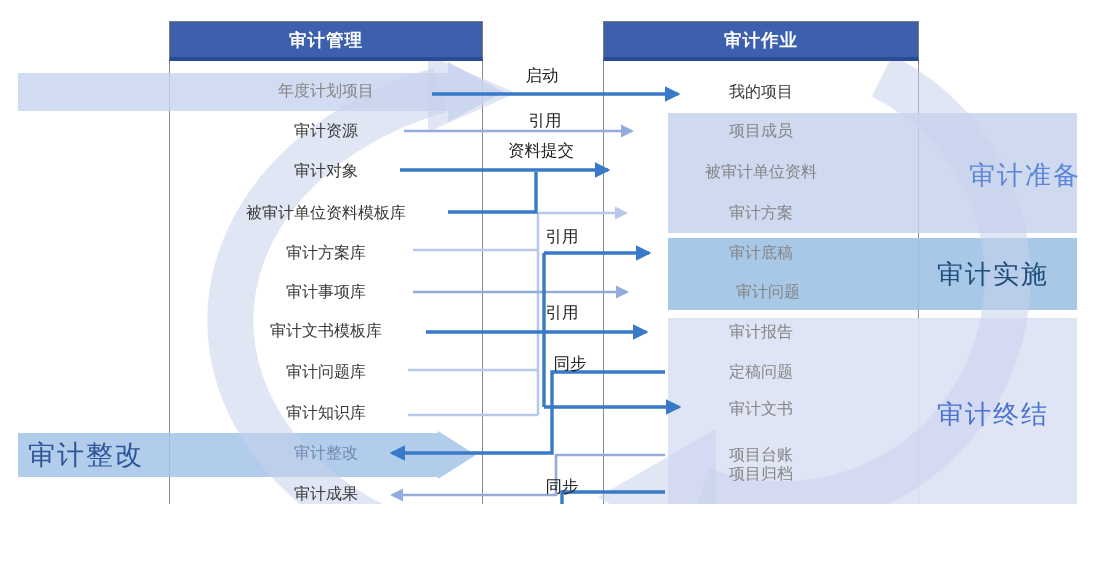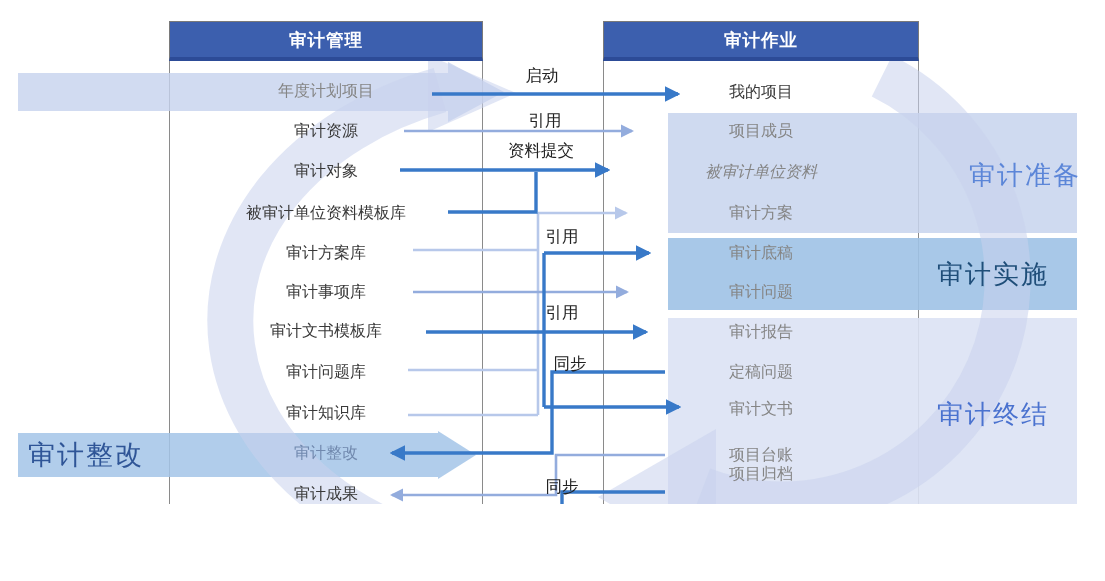--- a/index.html
+++ b/index.html
@@ -123,24 +123,24 @@
       <div class="row" style="top: 320px;">审计文书模板库</div>
       <div class="row" style="top: 361px;">审计问题库</div>
       <div class="row" style="top: 402px;">审计知识库</div>
       <div class="row slate" style="top: 442px;">审计整改</div>
       <div class="row" style="top: 483px;">审计成果</div>
       <div class="row" style="top: 525px;">审计档案</div>
     </div>
   <div class="rows" id="right-rows">
       <div class="row" style="top: 82px; font-family: Liberation Mono, monospace;">我的项目</div>
       <div class="row muted" style="top: 120px;">项目成员</div>
-      <div class="row muted" style="top: 161px; font-style: italic;">被审计单位资料</div>
+      <div class="row muted" style="top: 161px;">被审计单位资料</div>
       <div class="row muted" style="top: 202px;">审计方案</div>
       <div class="row muted" style="top: 242px;">审计底稿</div>
-      <div class="row muted" style="top: 281px;">审计问题</div>
+      <div class="row muted" style="top: 281px; padding-left: 7px;">审计问题</div>
       <div class="row muted" style="top: 321px;">审计报告</div>
       <div class="row muted" style="top: 361px;">定稿问题</div>
       <div class="row muted" style="top: 398px;">审计文书</div>
       <div class="row muted" style="top: 444px;">项目台账</div>
       <div class="row muted" style="top: 463px;">项目归档</div>
     </div>
 
   <div id="edge-labels">
       <span class="edge" style="left: 542px; top: 76px;">启动</span>
       <span class="edge" style="left: 545px; top: 121px;">引用</span>

